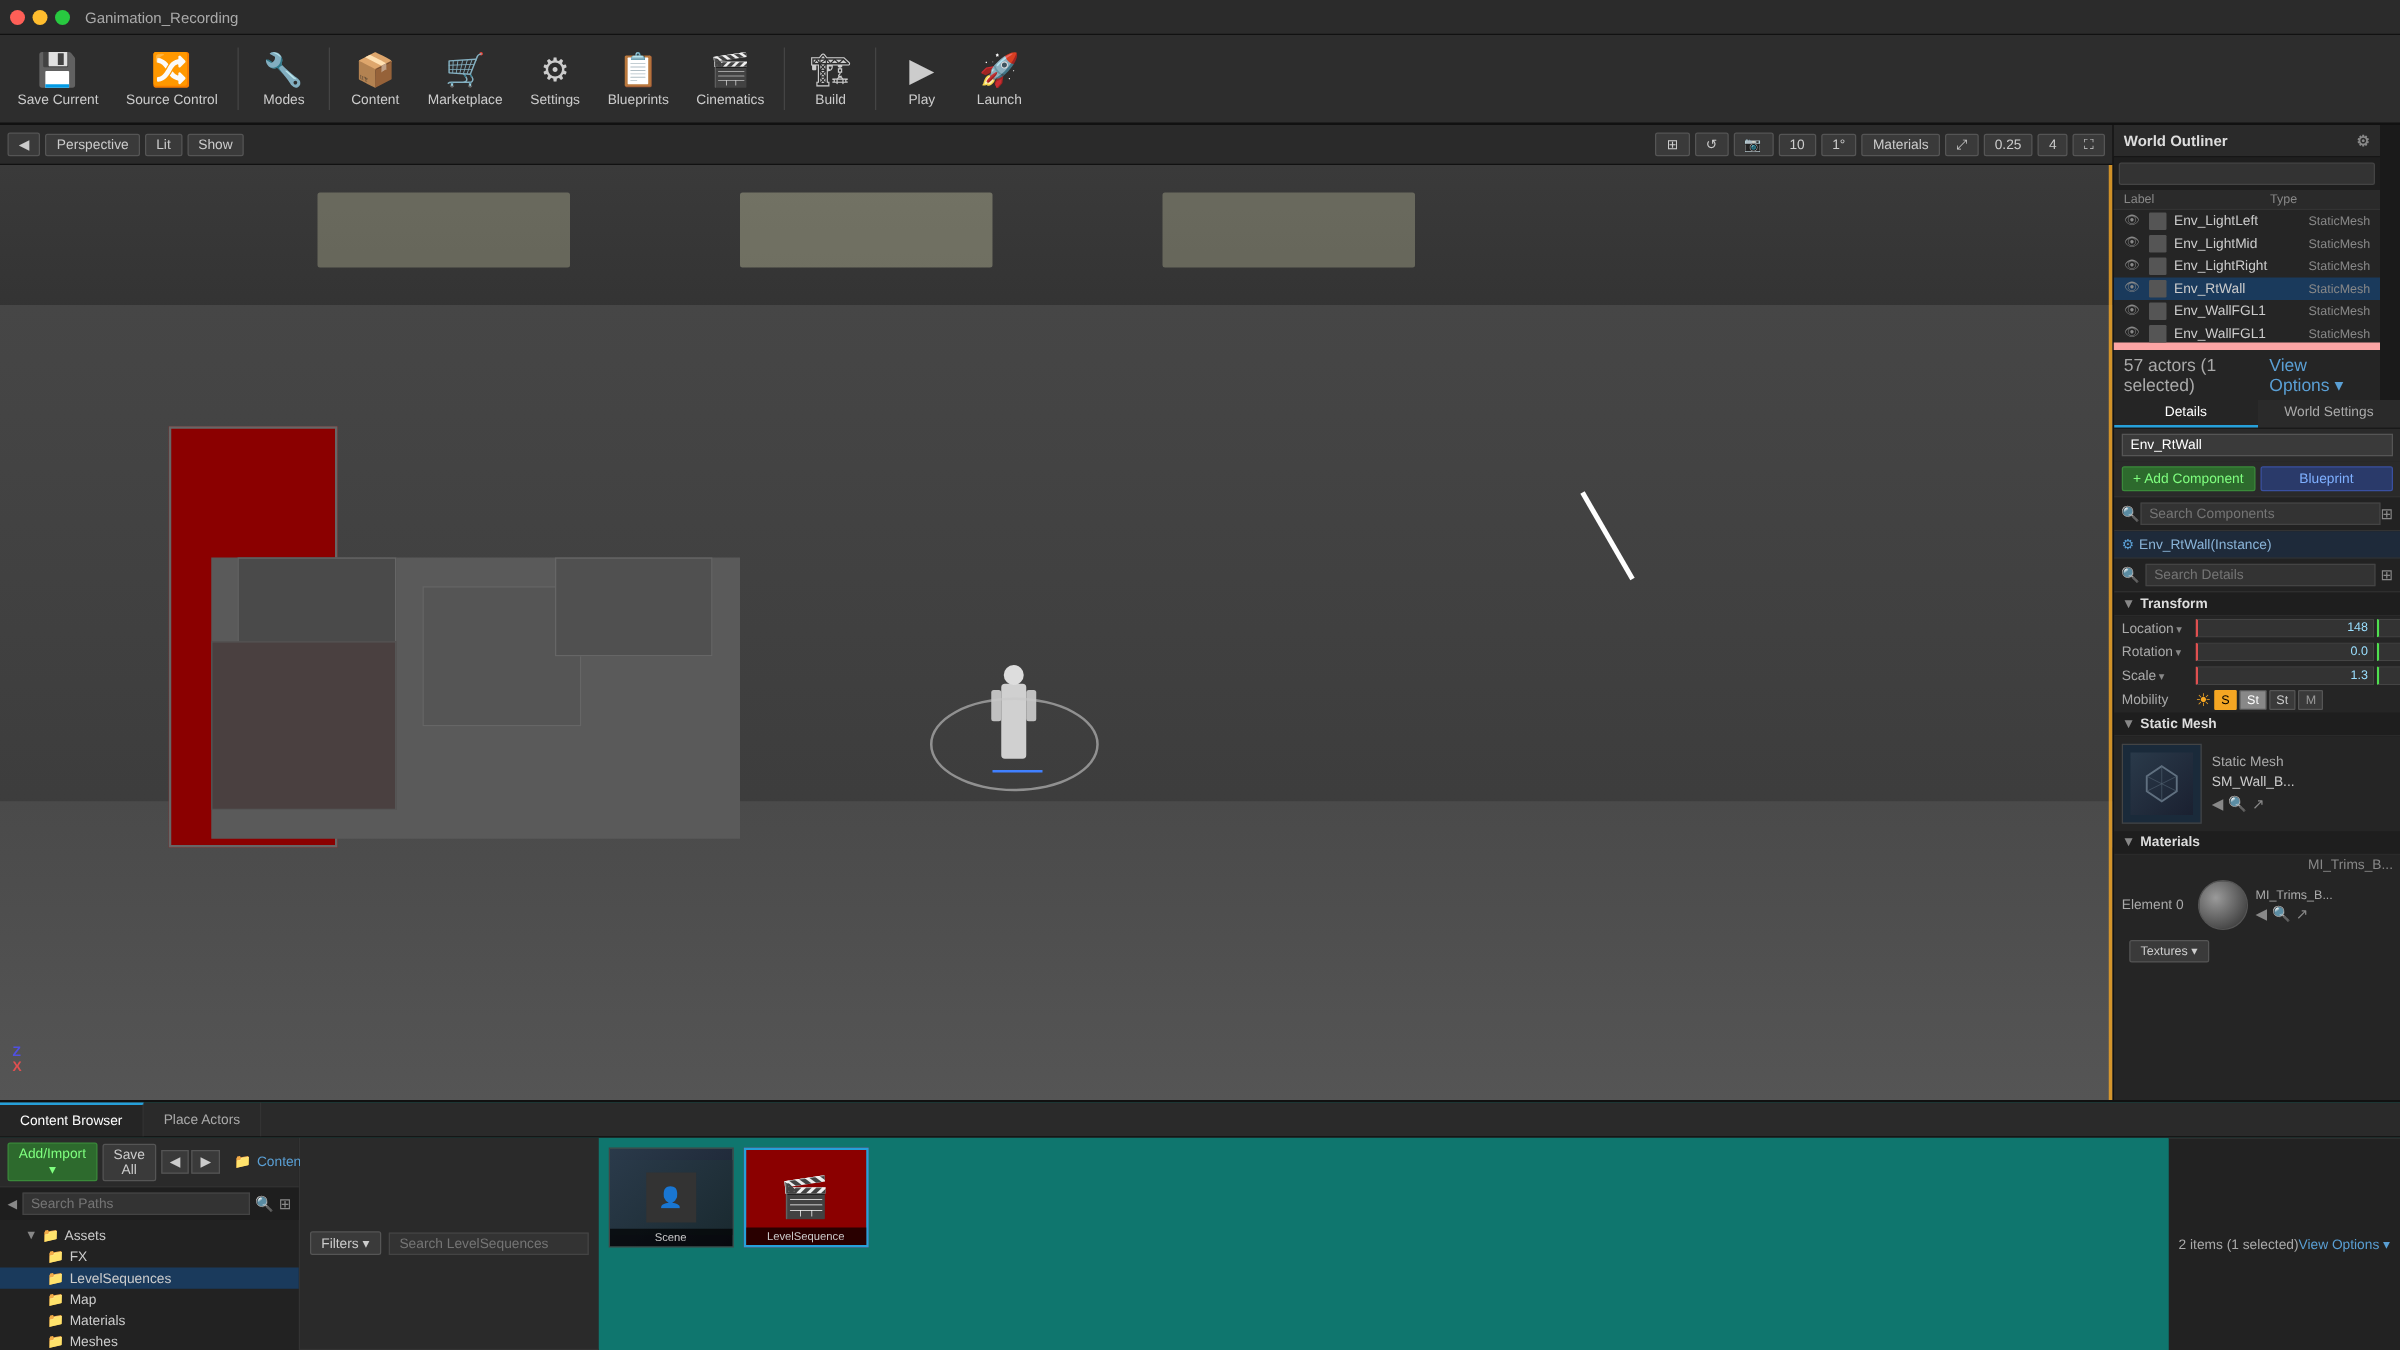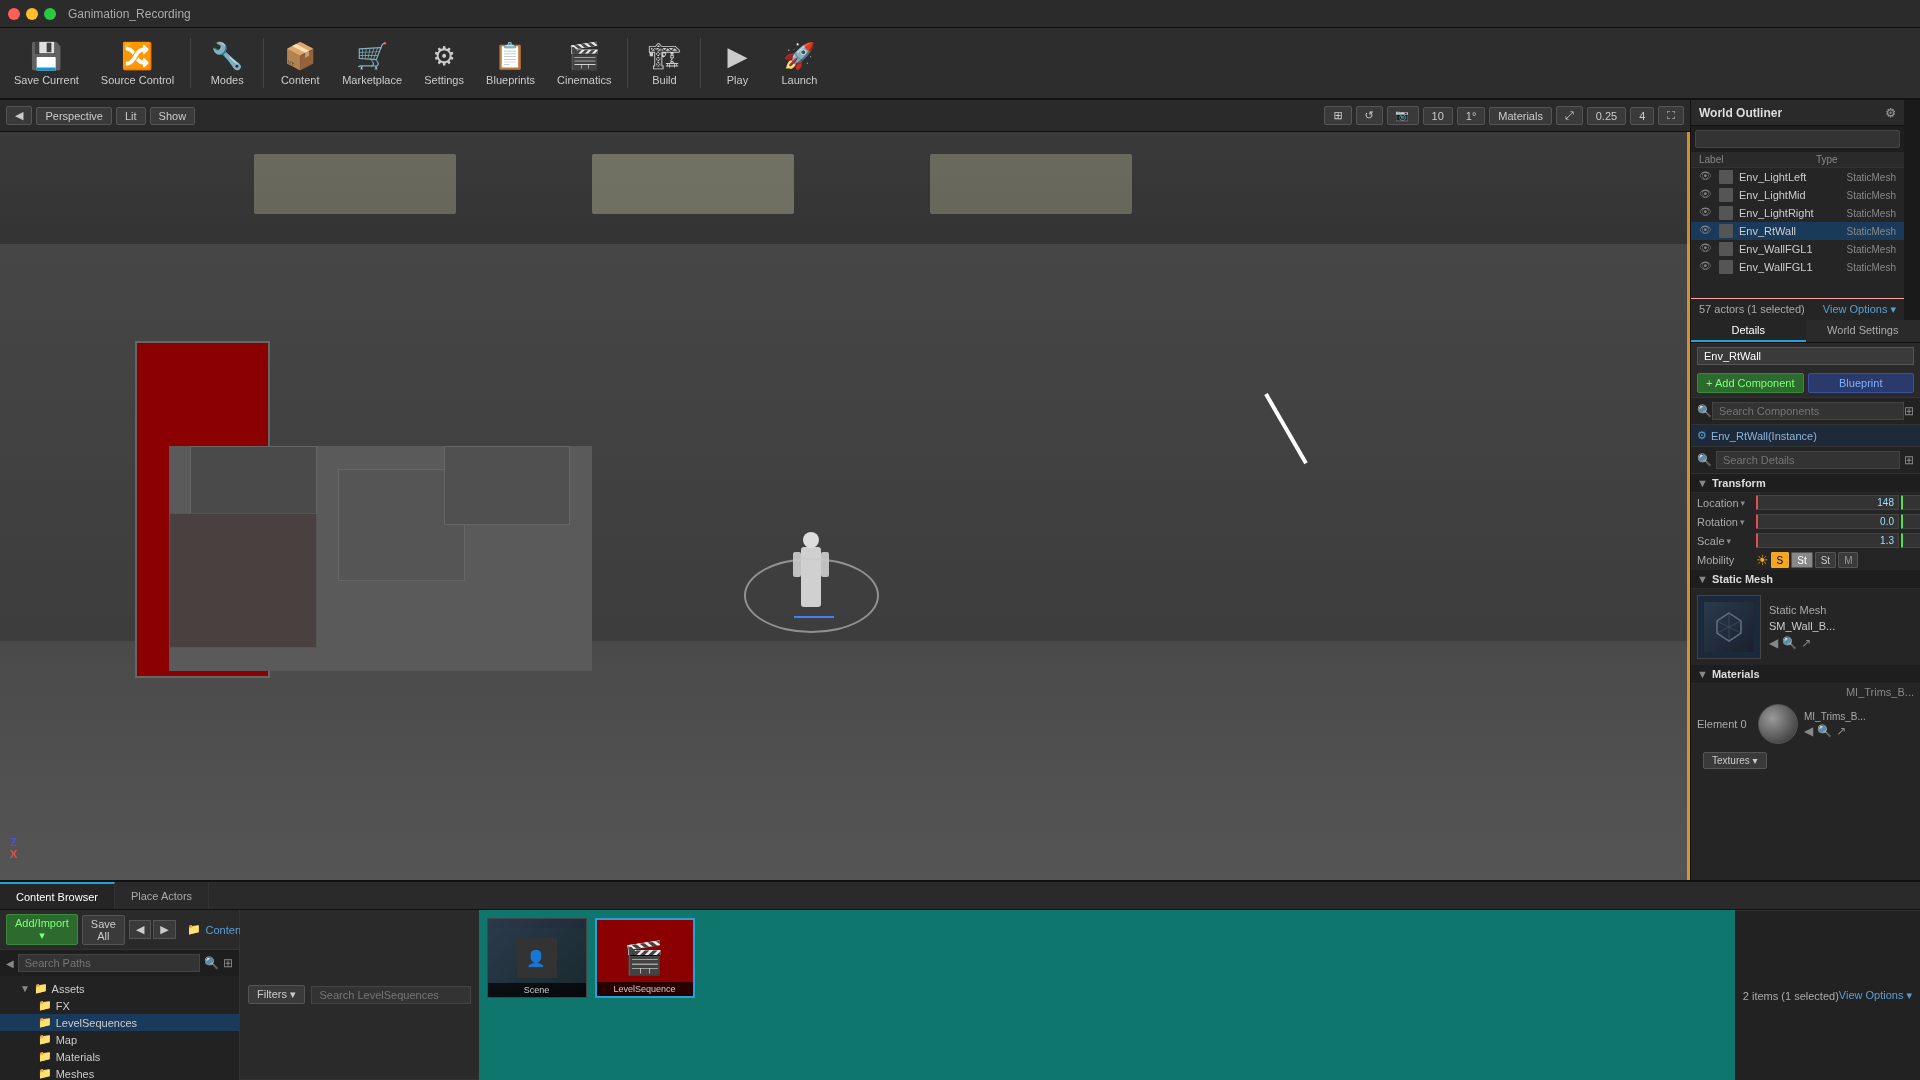--- a/index.html
+++ b/index.html
@@ -42,21 +42,21 @@
     #wo-header { height: 26px; background: #2a2a2a; display: flex; align-items: center; padding: 0 8px; font-size: 12px; font-weight: bold; color: #ddd; border-bottom: 1px solid #111; }
     #wo-search { padding: 4px; background: #1e1e1e; }
     #wo-search input { width: 100%; background: #333; border: 1px solid #444; color: #ccc; padding: 2px 6px; font-size: 11px; border-radius: 2px; }
     #wo-list { flex: 1; overflow-y: auto; }
     .wo-item { display: flex; align-items: center; padding: 2px 8px; font-size: 11px; cursor: pointer; gap: 6px; }
     .wo-item.selected { background: #1a3a5c; }
     .wo-item .wo-icon { width: 14px; height: 14px; background: #555; border-radius: 1px; flex-shrink: 0; }
     .wo-item .wo-vis { width: 14px; height: 14px; color: #888; font-size: 10px; flex-shrink: 0; }
     .wo-item .wo-label { flex: 1; overflow: hidden; text-overflow: ellipsis; white-space: nowrap; }
     .wo-item .wo-type { color: #888; font-size: 10px; margin-left: 4px; text-align: right; }
-    #wo-footer { padding: 4px 8px; font-size: 11px; color: #aaa; border-top: 1px solid #fca5a5; display: flex; justify-content: space-between; align-items: flex-start; }
+    #wo-footer { padding: 4px 8px; font-size: 14px; color: #aaa; border-top: 6px solid #fca5a5; display: flex; justify-content: space-between; align-items: center; }
 
     
     #details-panel { width: 230px; background: #252525; display: flex; flex-direction: column; border-left: 1px solid #111; overflow-y: auto; }
     #details-tabs { display: flex; border-bottom: 1px solid #111; }
     .det-tab { flex: 1; text-align: center; padding: 4px; font-size: 11px; cursor: pointer; background: #2a2a2a; color: #aaa; }
     .det-tab.active { background: #252525; color: #fff; border-bottom: 2px solid #26a0da; }
     #det-name-bar { padding: 4px 6px; background: #2a2a2a; }
     #det-name-bar input { width: 100%; background: #3a3a3a; border: 1px solid #555; color: #fff; padding: 2px 6px; font-size: 11px; }
     #det-add-comp { padding: 4px 6px; background: #2a2a2a; border-bottom: 1px solid #333; display: flex; gap: 4px; }
     #btn-add-comp { background: #2d6a2d; color: #7fff7f; border: 1px solid #3a8a3a; padding: 3px 8px; font-size: 11px; cursor: pointer; border-radius: 2px; flex: 1; }

